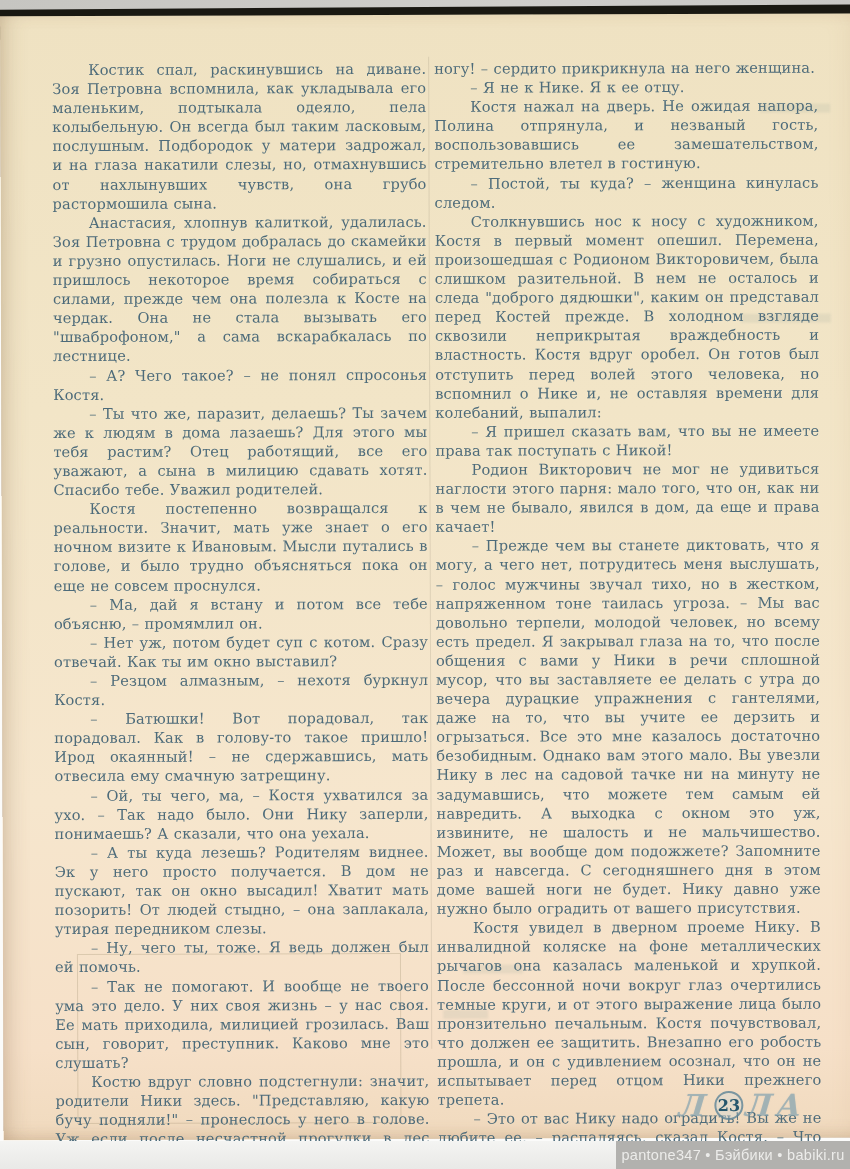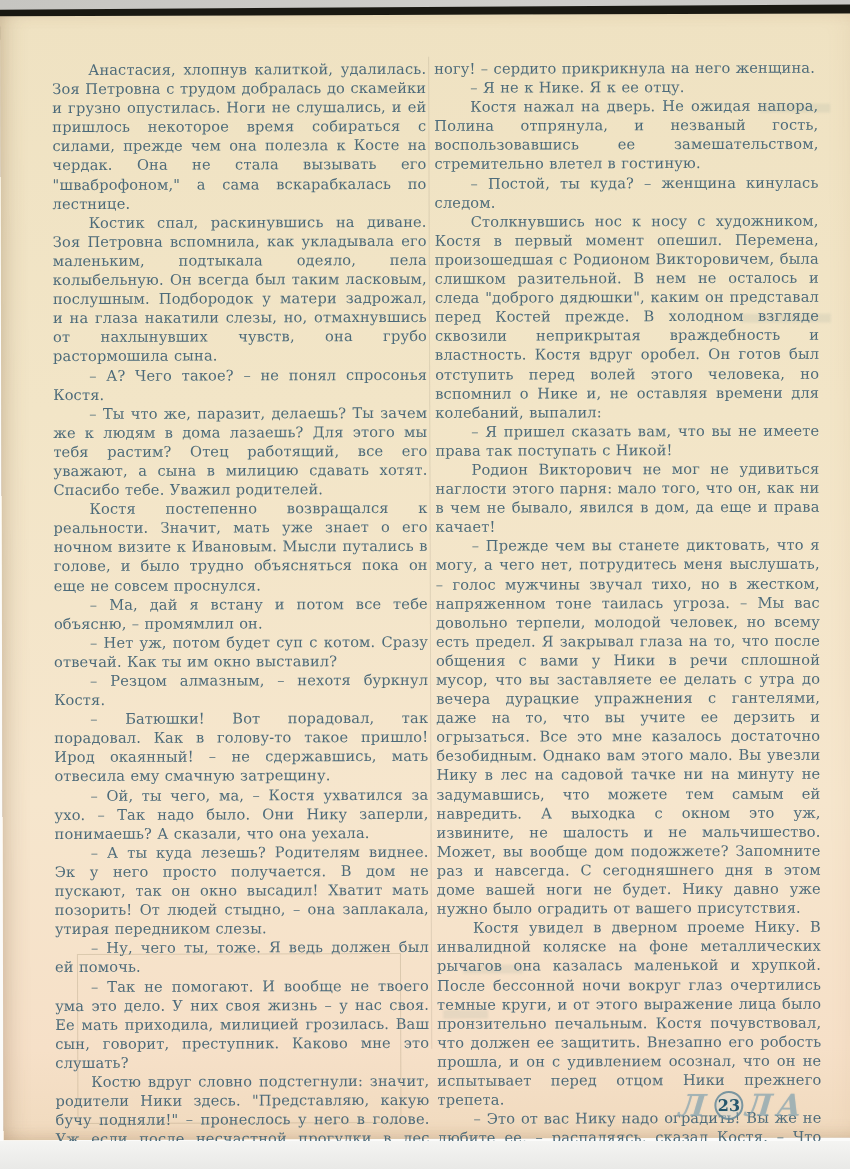--- a/index.html
+++ b/index.html
@@ -91,22 +91,22 @@
 
     <div class="ghost-frame" style="left:74px; top:938px; width:322px; height:168px;"></div>
     <div class="ghost-line" style="left:760px; top:90px; width:70px; height:9px;"></div>
     <div class="ghost-line" style="left:740px; top:300px; width:90px; height:9px;"></div>
     <div class="ghost-line" style="left:460px; top:950px; width:60px; height:9px;"></div>
     <div class="ghost-line" style="left:440px; top:995px; width:45px; height:9px;"></div>
 
     <div class="divider"></div>
 
     <div class="col col-left">
+        <p class="para">Костик спал, раскинувшись на диване. Зоя Петровна вспомнила, как укладывала его маленьким, подтыкала одеяло, пела колыбельную. Он всегда был таким ласковым, послушным. Подбородок у матери задрожал, и на глаза накатили слезы, но, отмахнувшись от нахлынувших чувств, она грубо растормошила сына.</p>
         <p class="para">Анастасия, хлопнув калиткой, удалилась. Зоя Петровна с трудом добралась до скамейки и грузно опустилась. Ноги не слушались, и ей пришлось некоторое время собираться с силами, прежде чем она полезла к Косте на чердак. Она не стала вызывать его "шваброфоном," а сама вскарабкалась по лестнице.</p>
-        <p class="para">Костик спал, раскинувшись на диване. Зоя Петровна вспомнила, как укладывала его маленьким, подтыкала одеяло, пела колыбельную. Он всегда был таким ласковым, послушным. Подбородок у матери задрожал, и на глаза накатили слезы, но, отмахнувшись от нахлынувших чувств, она грубо растормошила сына.</p>
         <p class="para">– А? Чего такое? – не понял спросонья Костя.</p>
         <p class="para">– Ты что же, паразит, делаешь? Ты зачем же к людям в дома лазаешь? Для этого мы тебя растим? Отец работящий, все его уважают, а сына в милицию сдавать хотят. Спасибо тебе. Уважил родителей.</p>
         <p class="para">Костя постепенно возвращался к реальности. Значит, мать уже знает о его ночном визите к Ивановым. Мысли путались в голове, и было трудно объясняться пока он еще не совсем проснулся.</p>
         <p class="para">– Ма, дай я встану и потом все тебе объясню, – промямлил он.</p>
         <p class="para">– Нет уж, потом будет суп с котом. Сразу отвечай. Как ты им окно выставил?</p>
         <p class="para">– Резцом алмазным, – нехотя буркнул Костя.</p>
         <p class="para">– Батюшки! Вот порадовал, так порадовал. Как в голову-то такое пришло! Ирод окаянный! – не сдержавшись, мать отвесила ему смачную затрещину.</p>
         <p class="para">– Ой, ты чего, ма, – Костя ухватился за ухо. – Так надо было. Они Нику заперли, понимаешь? А сказали, что она уехала.</p>
         <p class="para">– А ты куда лезешь? Родителям виднее. Эк у него просто получается. В дом не пускают, так он окно высадил! Хватит мать позорить! От людей стыдно, – она заплакала, утирая передником слезы.</p>
         <p class="para">– Ну, чего ты, тоже. Я ведь должен был ей помочь.</p>
@@ -129,14 +129,15 @@
 
     <div class="logo">
       <span>Л</span>
       <span class="badge">23</span>
       <span>ЛА</span>
     </div>
 
   </div>
 
   <div class="bottom-strip"></div>
+  <div class="watermark">pantone347 • Бэйбики • babiki.ru</div>
 
 </div>
 
 </body></html>

